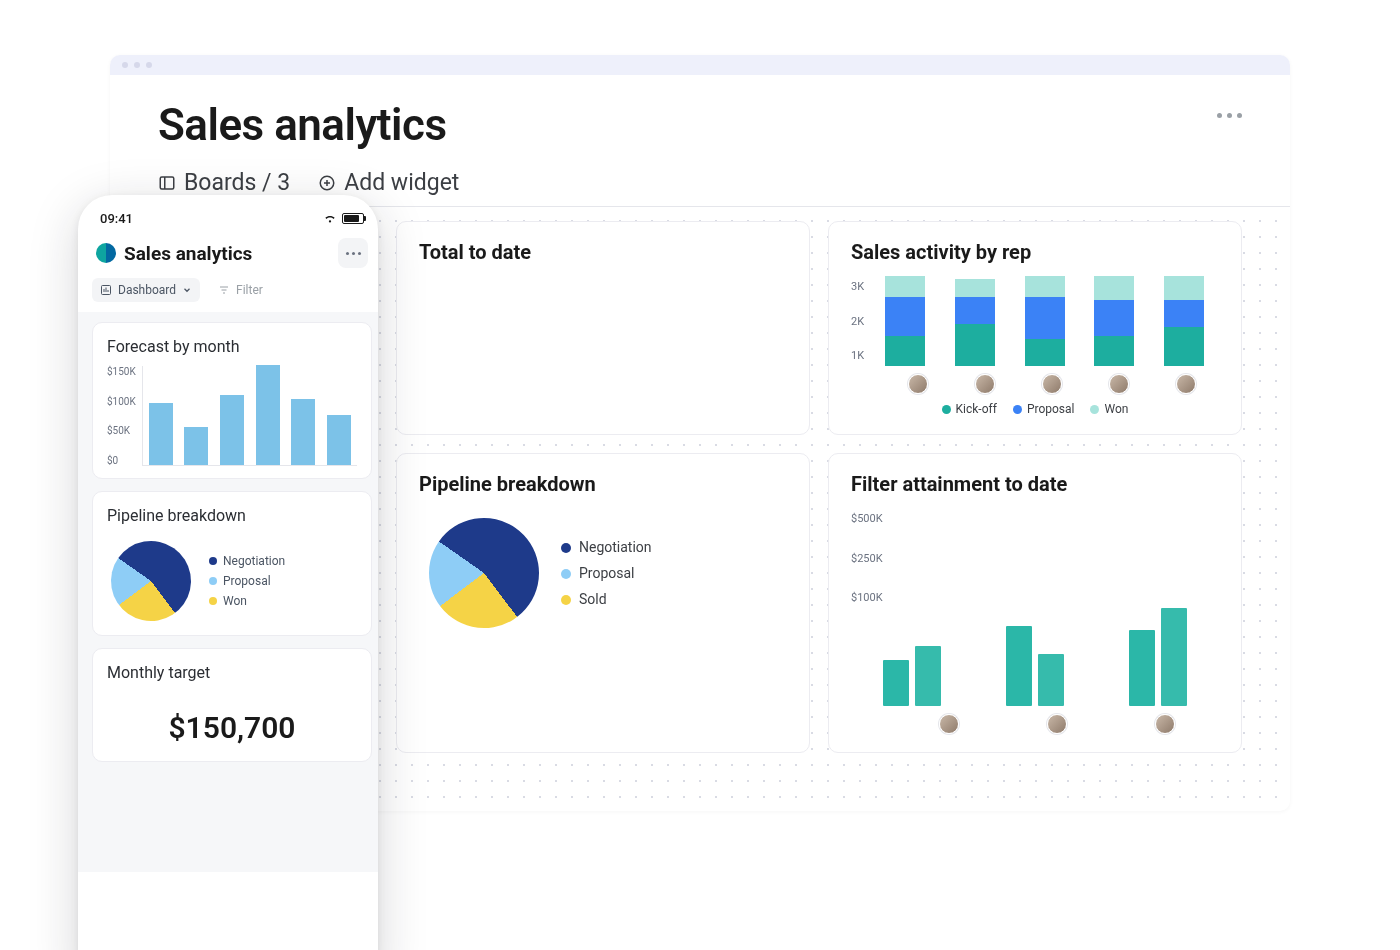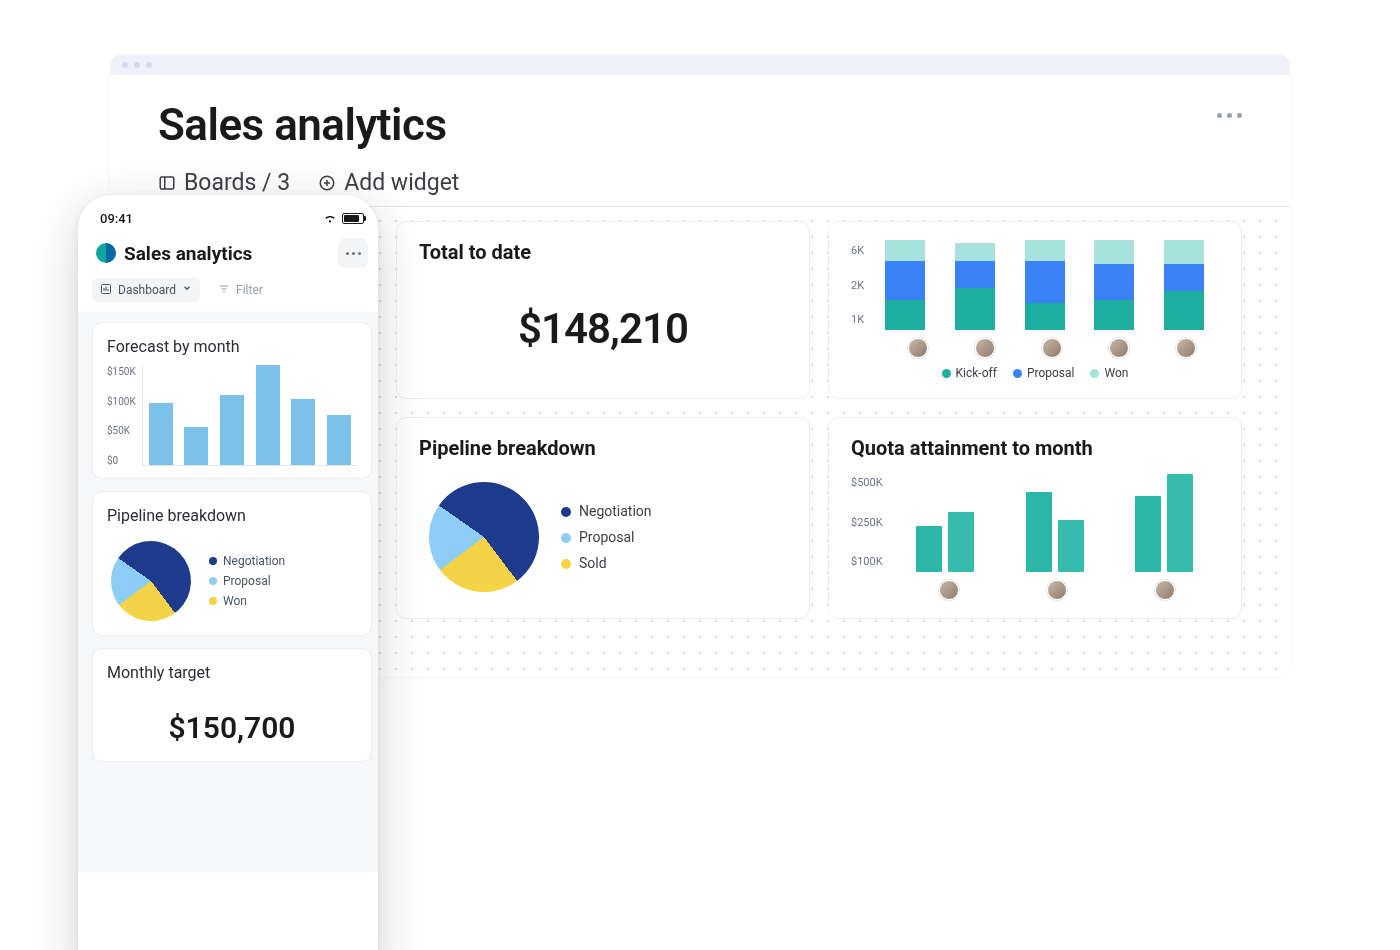--- a/index.html
+++ b/index.html
@@ -87,21 +87,21 @@
   .pie-row { display:flex; align-items:center; gap:22px; padding: 10px 0 6px 10px;}
   .pie {
     width: 110px; height: 110px; border-radius: 50%;
     background: conic-gradient(#1e3a8a 0deg 198deg, #f5d346 198deg 288deg, #8ecdf6 288deg 360deg);
     transform: rotate(-55deg);
   }
   .pie-legend { font-size:14px; color:#3c3f44; display:flex; flex-direction:column; gap:10px;}
   .pie-legend .sw { width:10px; height:10px; border-radius:50%; display:inline-block; margin-right:8px; vertical-align: middle;}
 
   
-  .grouped-wrap { display:flex; align-items:stretch; }
+  .grouped-wrap { display:flex; align-items:stretch;flex-direction:column; }
   .grouped-yaxis { display:flex; flex-direction:column; justify-content:space-between; font-size:11px; color:#6b7280; padding:4px 8px 4px 0; height:100px;}
   .grouped-bars { flex:1; display:flex; justify-content:space-around; align-items:flex-end; height:100px;}
   .pair { display:flex; gap:6px; align-items:flex-end;}
   .gbar { width:26px; background:#2bb7a8; border-radius:1px;}
   .gbar.light { background:#2bb7a8; opacity:0.95;}
   .avatar-row.group { padding-left: 44px; justify-content: space-around; }
 
   
   .fc-bars-desktop { display:flex; gap:18px; align-items:flex-end; height:110px; padding-left:10px;}
   .fc-bars-desktop .bar { width:40px; background:#6db6e4; }
@@ -127,21 +127,21 @@
   .batt .fill { position:absolute; left:1px; top:1px; bottom:1px; width:75%; background:#1a1a1a; border-radius:1px;}
 
   .m-header { display:flex; align-items:center; justify-content:space-between; padding: 2px 4px 10px 4px;}
   .m-title-wrap { display:flex; align-items:center; gap:8px;}
   .logo { width:20px; height:20px; border-radius:50%; background: linear-gradient(90deg,#0ea5a0 50%,#0369a1 50%); }
   .m-title { font-size:19px; font-weight:700; color:#1a1a1a;}
   .m-more { width:30px; height:30px; border-radius:8px; background:#f3f4f6; display:flex; align-items:center; justify-content:center; gap:3px; cursor:pointer;}
   .m-more span{width:3px;height:3px;border-radius:50%;background:#6b7280;}
 
   .m-toolbar { display:flex; gap:10px; padding-bottom:10px;}
-  .chip { display:inline-flex; align-items:flex-start; gap:6px; font-size:12px; color:#4b5563; background:#f3f4f6; border-radius:6px; padding:5px 8px; cursor:pointer;}
+  .chip { display:inline-flex; align-items:center; gap:6px; font-size:12px; color:#4b5563; background:#f3f4f6; border-radius:6px; padding:5px 8px; cursor:pointer;}
   .chip.plain { background:transparent; color:#9aa0a6;}
 
   .m-cards { background:#f6f7f9; margin:0 -14px; padding:10px 14px; display:flex; flex-direction:column; gap:12px; height: 560px;}
   .m-card { background:#fff; border:1px solid #ececf1; border-radius:10px; padding:14px 14px 12px 14px;}
   .m-card-title { font-size:16px; color:#2b2e33; margin-bottom:10px;}
 
   .fc-wrap { display:flex; }
   .fc-yaxis { display:flex; flex-direction:column; justify-content:space-between; font-size:10px; color:#6b7280; height:100px; padding-right:6px;}
   .fc-bars { flex:1; display:flex; justify-content:space-around; align-items:flex-end; height:100px; border-left:1px solid #e5e6eb; border-bottom:1px solid #e5e6eb;}
   .fc-bars .bar { width:24px; background:#7cc2e8;}
@@ -198,27 +198,27 @@
 
   <div class="dash-grid-wrap">
 
     <div class="dash-row">
       <div class="card peeking" style="flex:0 0 220px">
         <div class="big-number">00</div>
       </div>
 
       <div class="card">
         <div class="card-title">Total to date</div>
-        <div class="big-number">$148,210</div>
       </div>
 
       <div class="card">
+        <div class="card-title">Sales activity by rep</div>
         <div class="stacked-wrap">
           <div class="stacked-yaxis">
-            <span>6K</span>
+            <span>3K</span>
             <span>2K</span>
             <span>1K</span>
           </div>
           <div class="stacked-bars">
             <div class="stacked-col">
                 <div class="seg c-kick" style="height:30px"></div>
                 <div class="seg c-prop" style="height:39px"></div>
                 <div class="seg c-won" style="height:21px"></div>
               </div>
             <div class="stacked-col">
@@ -274,21 +274,21 @@
           <div class="pie"></div>
           <div class="pie-legend">
             <span><span class="sw" style="background:#1e3a8a"></span><span>Negotiation</span></span>
             <span><span class="sw" style="background:#8ecdf6"></span><span>Proposal</span></span>
             <span><span class="sw" style="background:#f5d346"></span><span>Sold</span></span>
           </div>
         </div>
       </div>
 
       <div class="card">
-        <div class="card-title">Quota attainment to month</div>
+        <div class="card-title">Filter attainment to date</div>
         <div class="grouped-wrap">
           <div class="grouped-yaxis">
             <span>$500K</span>
             <span>$250K</span>
             <span>$100K</span>
           </div>
           <div class="grouped-bars">
             <div class="pair">
                 <div class="gbar" style="height:46px"></div>
                 <div class="gbar light" style="height:60px"></div>

